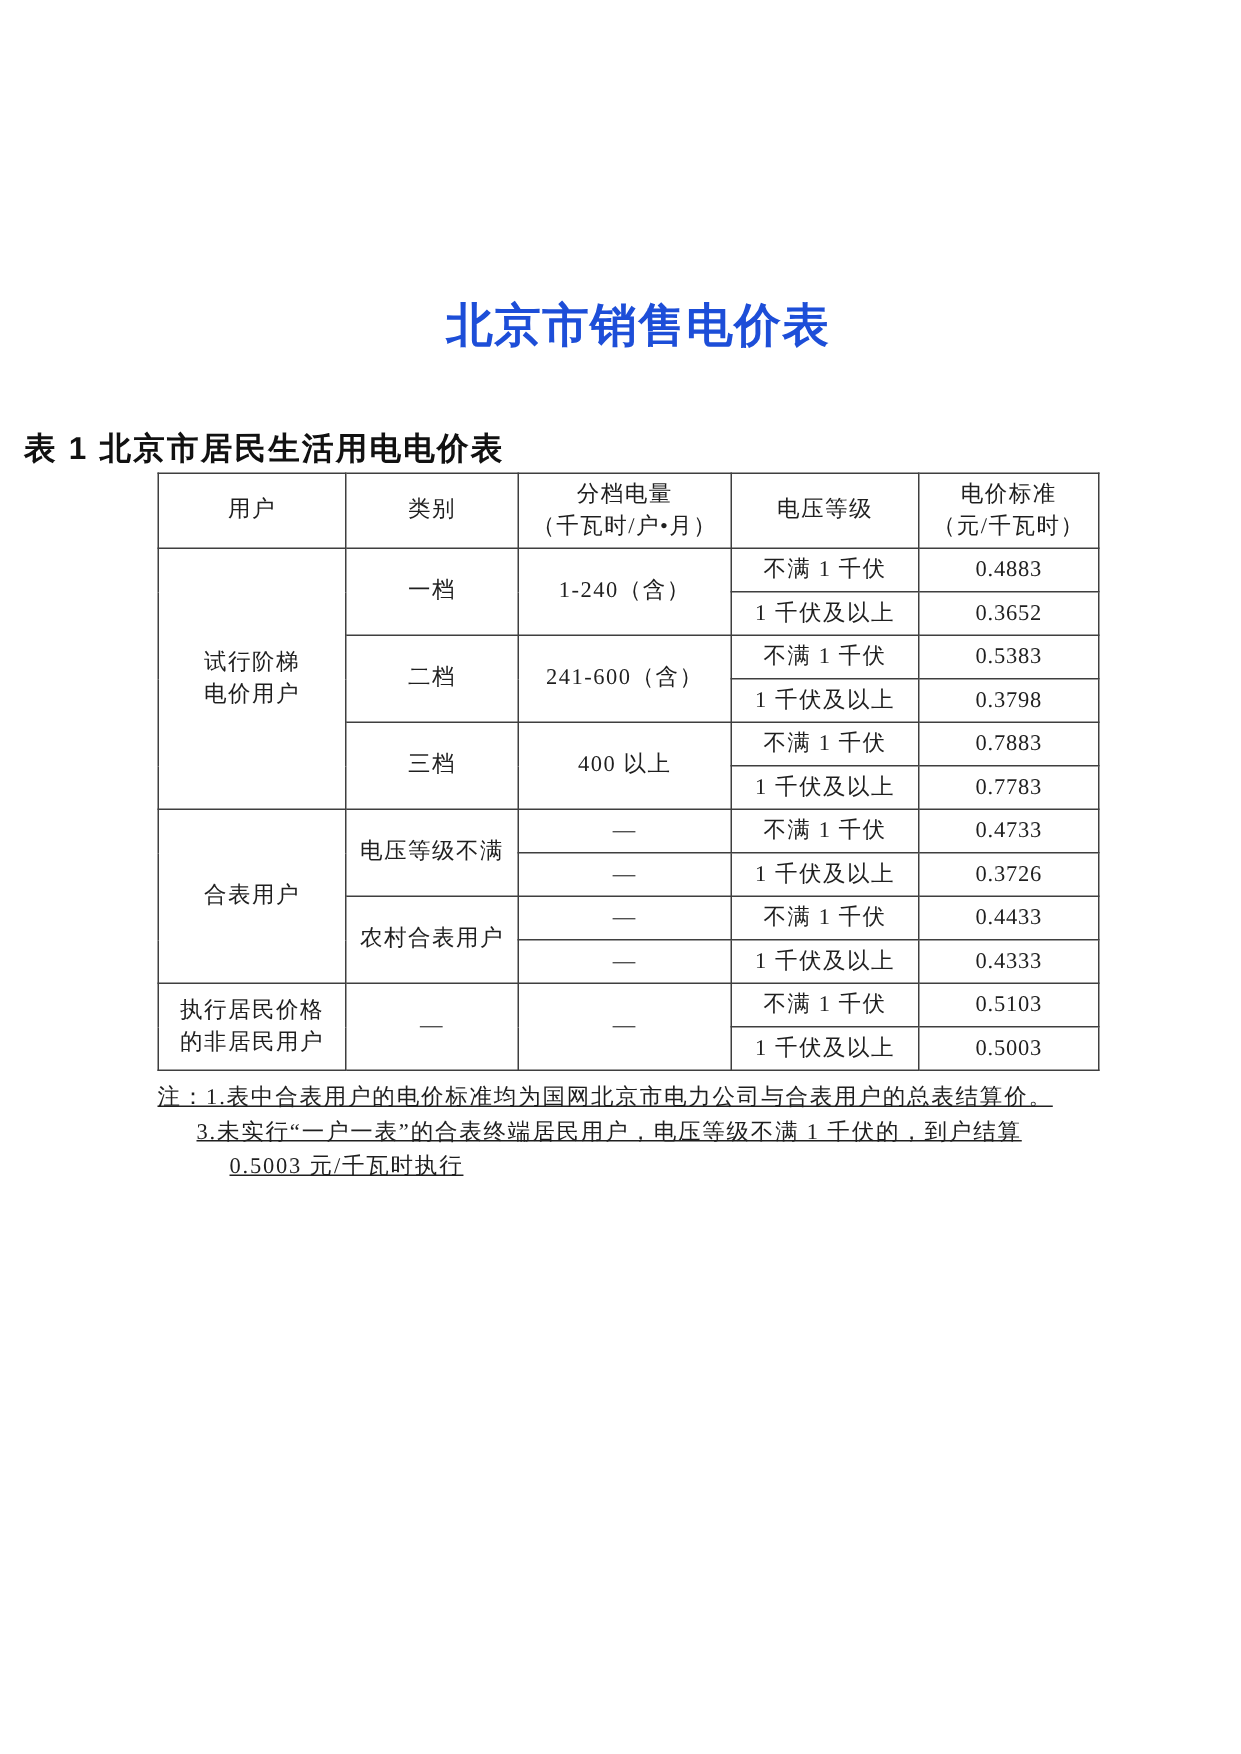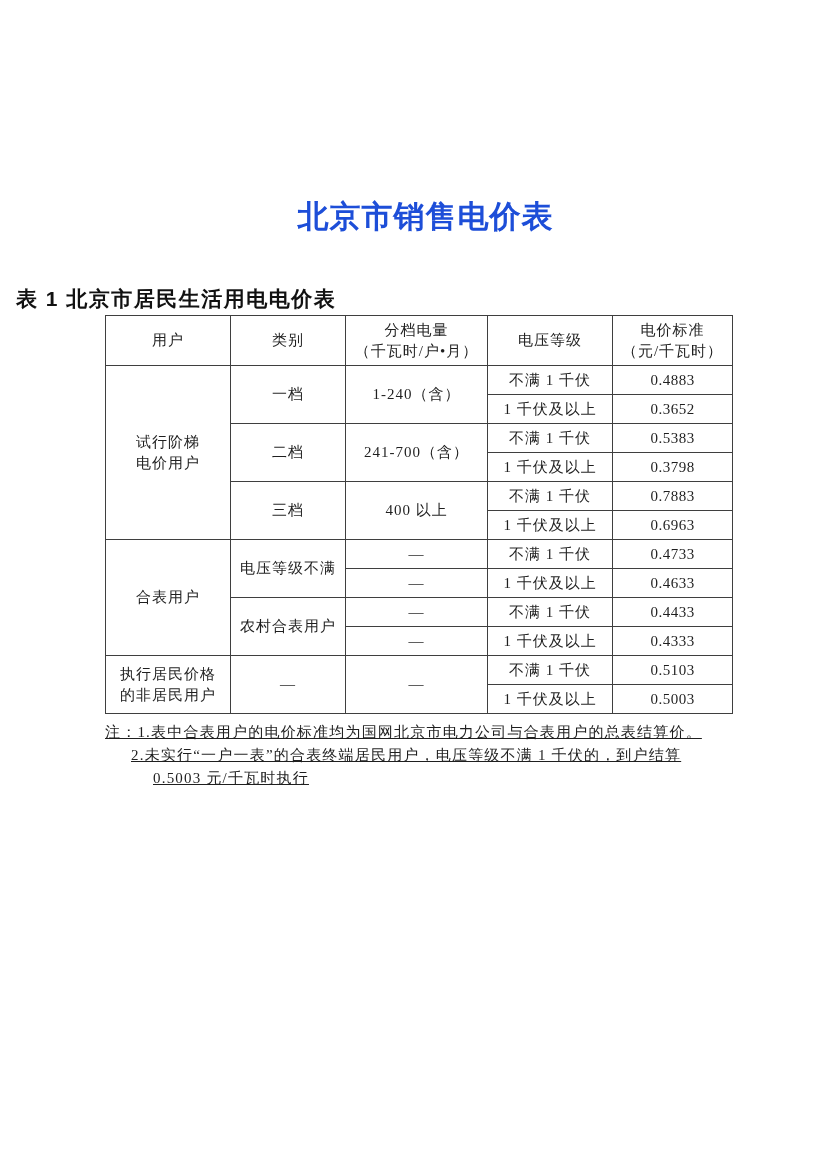--- a/index.html
+++ b/index.html
@@ -81,50 +81,50 @@
         <td rowspan="2">1-240（含）</td>
         <td>不满 1 千伏</td>
         <td class="num">0.4883</td>
       </tr>
       <tr>
         <td>1 千伏及以上</td>
         <td class="num">0.3652</td>
       </tr>
       <tr>
         <td rowspan="2">二档</td>
-        <td rowspan="2">241-700（含）</td>
+        <td rowspan="2">241-600（含）</td>
         <td>不满 1 千伏</td>
         <td class="num">0.5383</td>
       </tr>
       <tr>
         <td>1 千伏及以上</td>
         <td class="num">0.3798</td>
       </tr>
       <tr>
         <td rowspan="2">三档</td>
         <td rowspan="2">400 以上</td>
         <td>不满 1 千伏</td>
         <td class="num">0.7883</td>
       </tr>
       <tr>
         <td>1 千伏及以上</td>
-        <td class="num">0.6963</td>
+        <td class="num">0.7783</td>
       </tr>
 
       <tr>
         <td rowspan="4">合表用户</td>
         <td rowspan="2">电压等级不满</td>
         <td>—</td>
         <td>不满 1 千伏</td>
         <td class="num">0.4733</td>
       </tr>
       <tr>
         <td>—</td>
         <td>1 千伏及以上</td>
-        <td class="num">0.4633</td>
+        <td class="num">0.3726</td>
       </tr>
       <tr>
         <td rowspan="2">农村合表用户</td>
         <td>—</td>
         <td>不满 1 千伏</td>
         <td class="num">0.4433</td>
       </tr>
       <tr>
         <td>—</td>
         <td>1 千伏及以上</td>
@@ -141,17 +141,17 @@
       </tr>
       <tr>
         <td>1 千伏及以上</td>
         <td class="num">0.5003</td>
       </tr>
     </tbody>
   </table>
 
   <div class="notes">
     <div class="note-line">注：1.表中合表用户的电价标准均为国网北京市电力公司与合表用户的总表结算价。</div>
-    <div class="note-line i1">2.未实行“一户一表”的合表终端居民用户，电压等级不满 1 千伏的，到户结算</div>
+    <div class="note-line i1">3.未实行“一户一表”的合表终端居民用户，电压等级不满 1 千伏的，到户结算</div>
     <div class="note-line i2">0.5003 元/千瓦时执行</div>
   </div>
 
 </div>
 
 </body></html>

